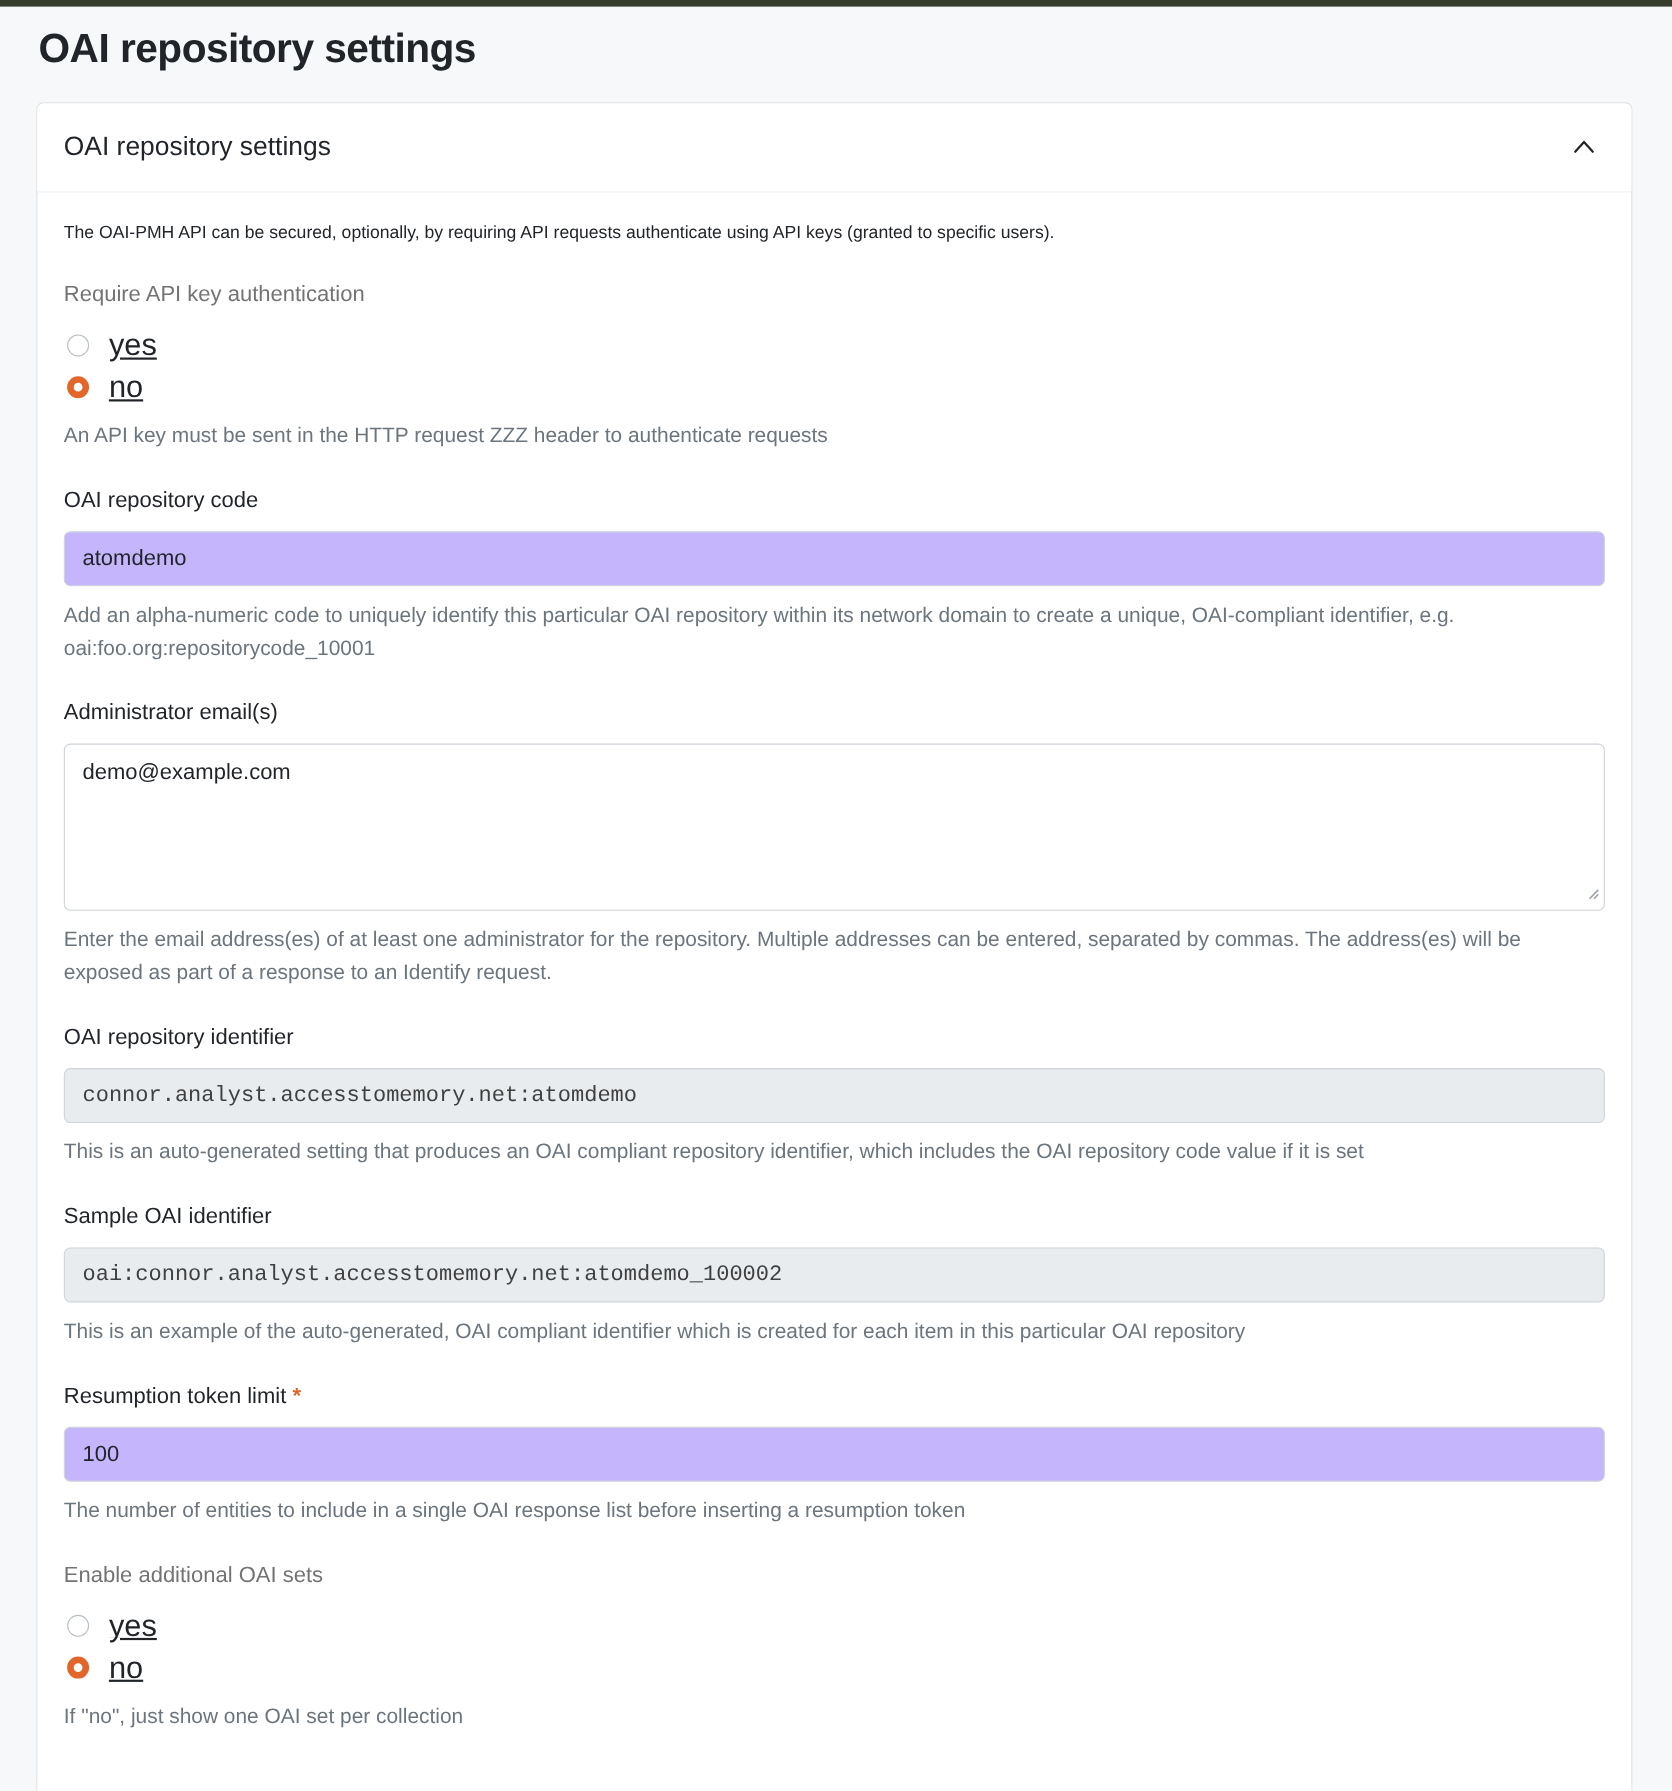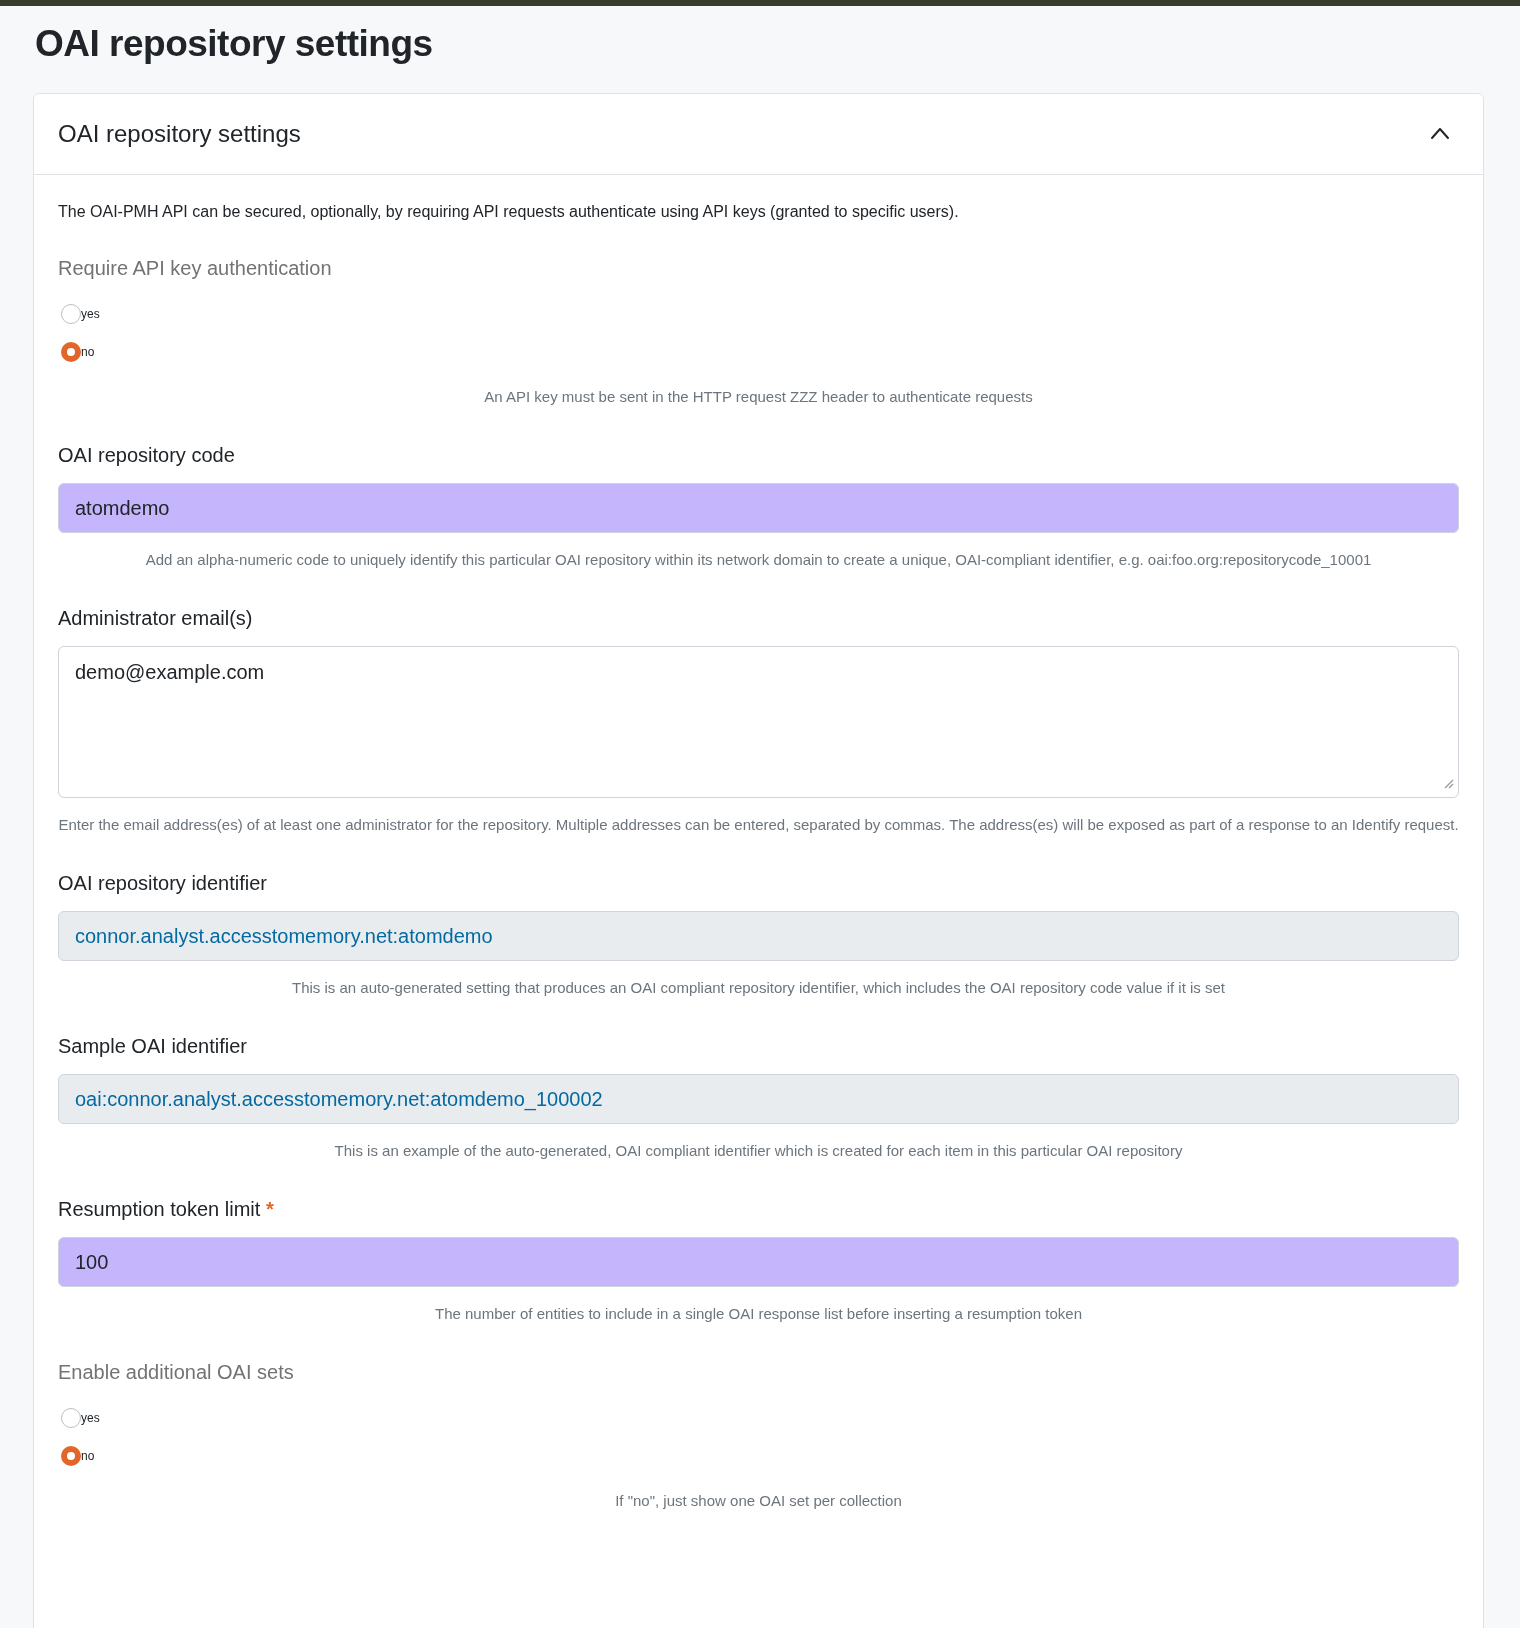--- a/index.html
+++ b/index.html
@@ -95,51 +95,53 @@
     box-sizing: border-box;
     background: #fff;
     border: 1.5px solid #b8bfc6;
     margin-left: 3px;
     flex: 0 0 auto;
   }
   .radio.checked {
     border: 6.5px solid #e2662a;
   }
   .radio-label {
-    font-size: 12px;
-    color: #212529;
+    font-size: 28px;
+    color: #212529;
+    margin-left: 18px;
+    text-decoration: underline;
   }
   .help-text {
-    font-size: 15px;
+    font-size: 19px;
     line-height: 30px;
     color: #6c757d;
     margin: 12px 0 32px 0;
-    text-align: center;
   }
   .help-text.tight {
     margin-top: 16px;
   }
   .text-input {
     display: block;
     width: 100%;
     box-sizing: border-box;
     height: 50px;
     padding: 10px 16px;
     font-size: 20px;
     font-family: inherit;
     color: #212529;
     background: #c4b5fd;
     border: 1px solid #ced4da;
     border-radius: 6px;
     outline: none;
   }
   .text-input:disabled {
     background: #e9ecef;
-    color: #0369a1;
+    color: #404040;
     opacity: 1;
+    font-family: Liberation Mono, monospace;
   }
   .textarea-wrap {
     position: relative;
   }
   .text-area {
     display: block;
     width: 100%;
     box-sizing: border-box;
     height: 152px;
     padding: 12px 16px;

